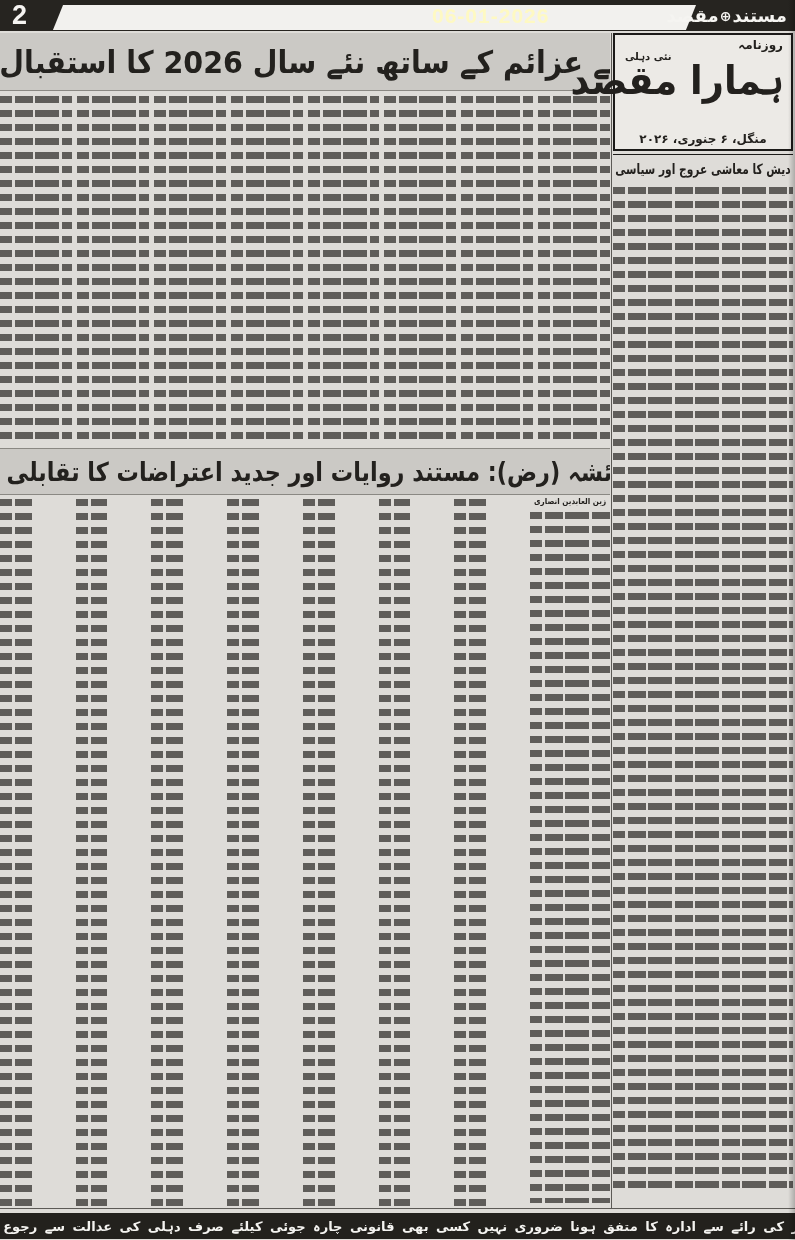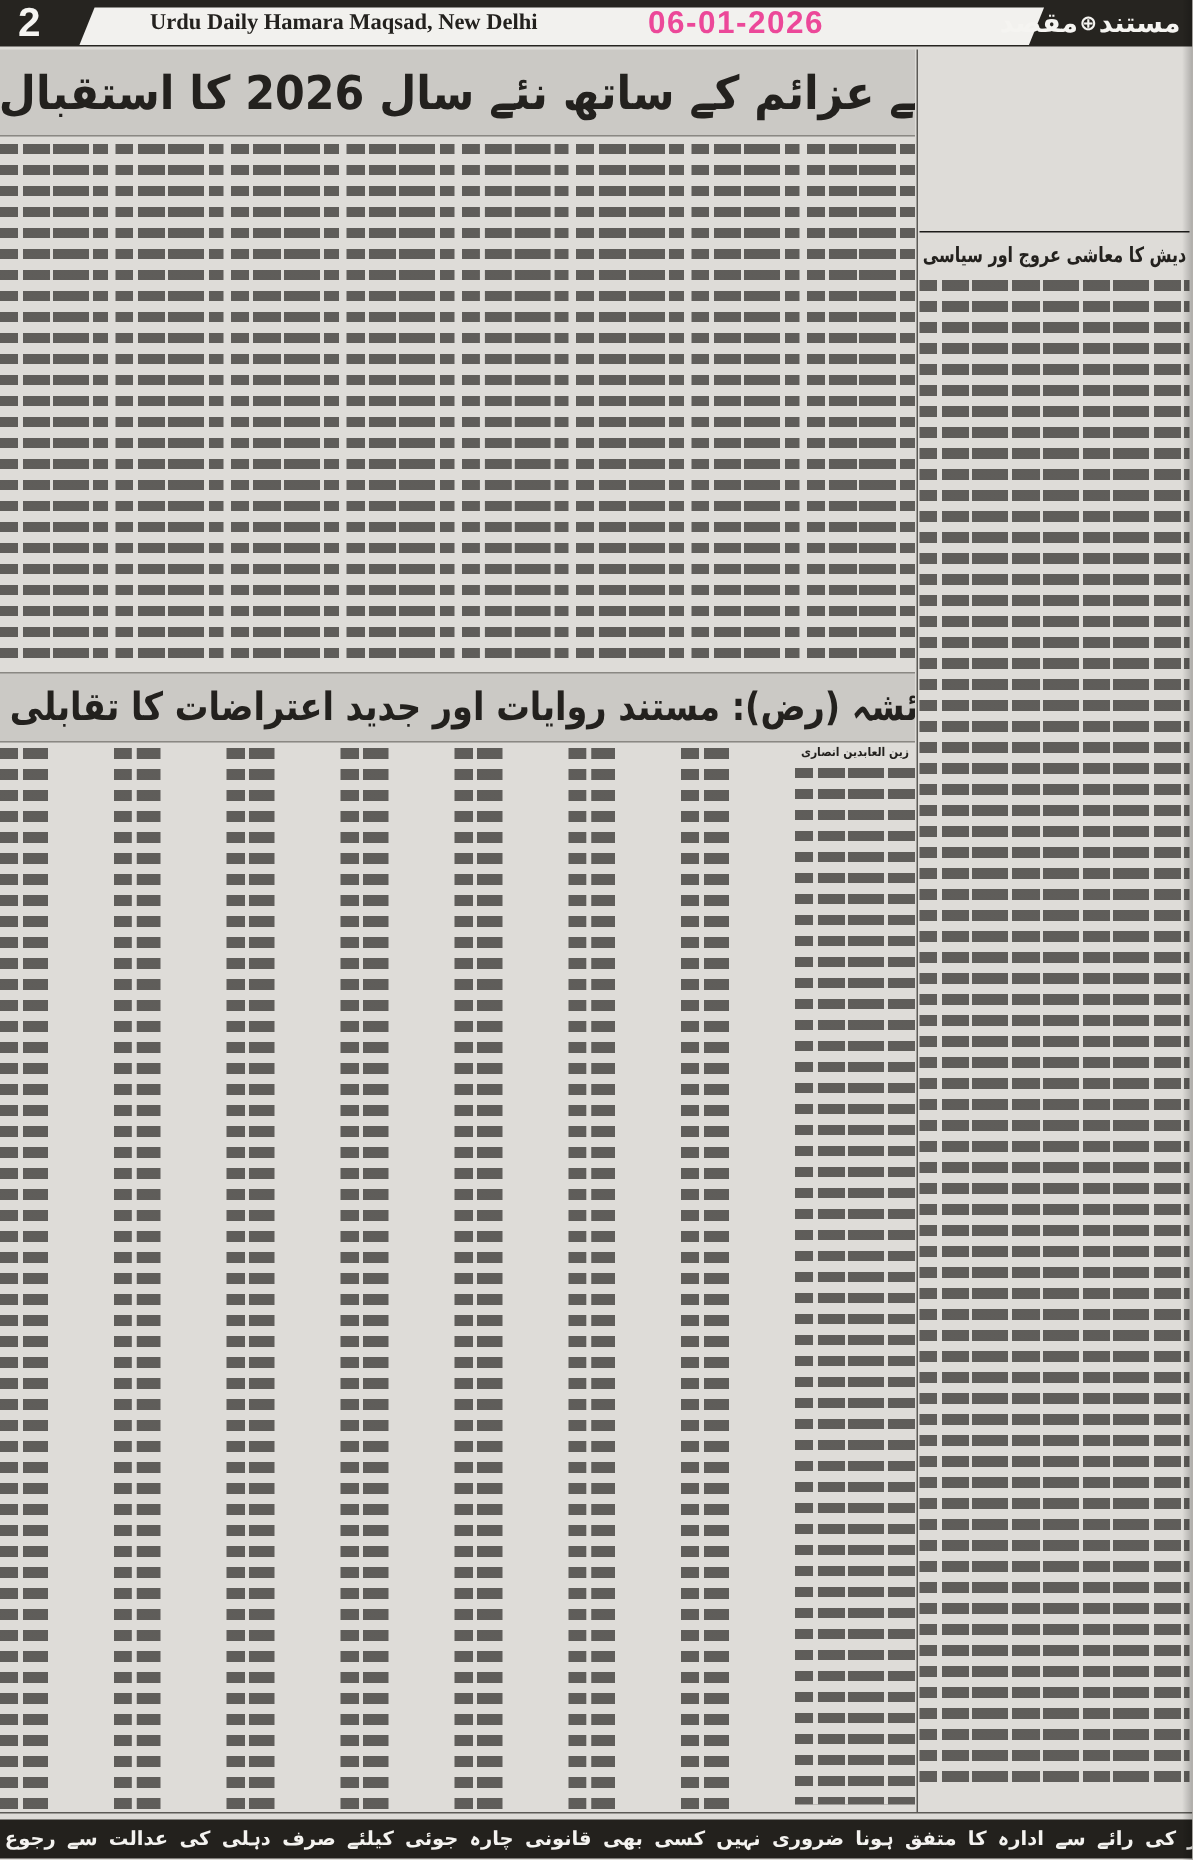--- a/index.html
+++ b/index.html
@@ -18,21 +18,21 @@
     position:absolute; left:58px; top:5px; width:633px; height:25px;
     background:#f2f1ee; transform:skewX(-22deg);
   }
   .paper-name {
     position:absolute; left:100px; top:7px;
     font-family:"Liberation Serif", serif; font-size:15px; font-weight:bold; color:#23211e;
     white-space:nowrap;
   }
   .date-en {
     position:absolute; left:432px; top:4px;
-    font-family:"Liberation Sans", sans-serif; font-size:21px; font-weight:bold; color:#ec4899;
+    font-family:"Liberation Sans", sans-serif; font-size:21px; font-weight:bold; color:#fef9c3;
     letter-spacing:1px; white-space:nowrap;
   }
   .logo {
     position:absolute; right:8px; top:0; height:31px; line-height:31px;
     color:#f5f4f1; font-weight:bold; font-size:18px; direction:rtl; white-space:nowrap;
   }
   .logo .globe { display:inline-block; font-size:14px; margin:0 1px; transform:translateY(-1px); }
   
   .banner {
     position:absolute; left:0; width:610px; background:#cbc9c5;
@@ -99,21 +99,20 @@
   }
 </style>
 </head>
 <body>
 
 <div class="page">
 
   <div class="topbar">
     <div class="strip"></div>
     <div class="page-num">2</div>
-    <div class="paper-name">Urdu Daily Hamara Maqsad, New Delhi</div>
     <div class="date-en">06-01-2026</div>
     <div class="logo">
       <span>مستند</span><span class="globe">⊕</span><span>مقصد</span>
     </div>
   </div>
 
   <div class="banner banner1">
     <span class="fit">آیئے نئے عزائم کے ساتھ نئے سال 2026 کا استقبال کریں</span>
   </div>
 
@@ -141,20 +140,26 @@
     <div class="col sim"></div>
     <div class="col sim"></div>
     <div class="col sim"></div>
     <div class="col sim"></div>
     <div class="col sim"></div>
     <div class="col sim"></div>
   </div>
 
   <div class="vdivider"></div>
 
+  <div class="masthead-box">
+    <div class="mh-type">روزنامہ</div>
+    <div class="mh-city">نئی دہلی</div>
+    <div class="mh-title">ہمارا مقصد</div>
+    <div class="mh-date">منگل، ۶ جنوری، ۲۰۲۶</div>
+  </div>
   <div class="mh-underline"></div>
 
   <div class="side-headline">
     <span class="fit">بنگلہ دیش کا معاشی عروج اور سیاسی زوال</span>
   </div>
   <div class="side-body sim"></div>
 
   <div class="hline-bottom"></div>
   <div class="footer">
     <span class="fit">نوٹ: مضمون نگار کی رائے سے ادارہ کا متفق ہونا ضروری نہیں کسی بھی قانونی چارہ جوئی کیلئے صرف دہلی کی عدالت سے رجوع کیا جائیگا (ادارہ)</span>

